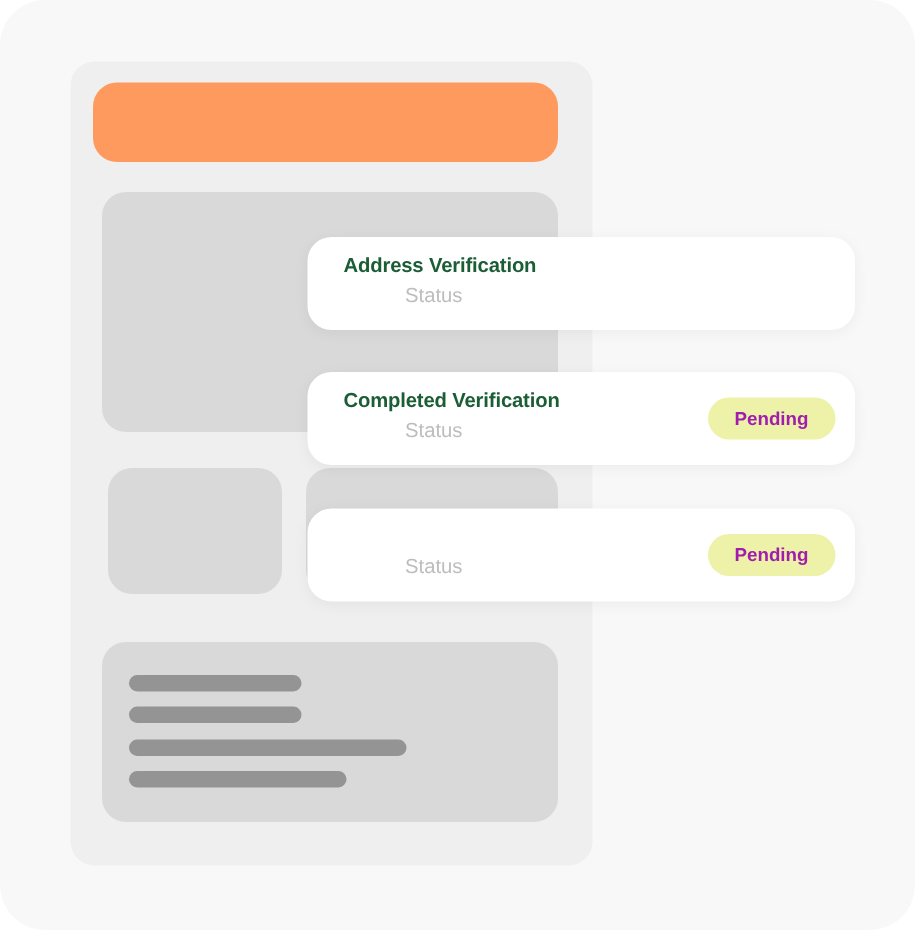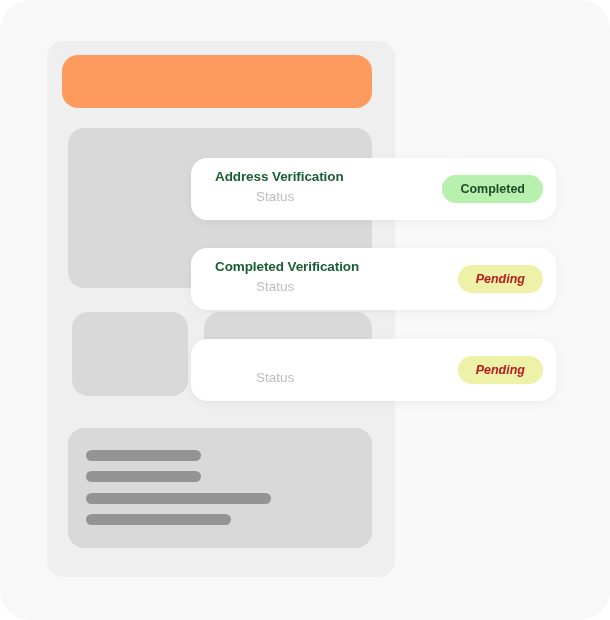--- a/index.html
+++ b/index.html
@@ -66,21 +66,21 @@
     border-radius:6px;
   }
   #skeleton-line-1{ top:450px; width:115px; }
   #skeleton-line-2{ top:471px; width:115px; }
   #skeleton-line-3{ top:493px; width:185px; }
   #skeleton-line-4{ top:514px; width:145px; }
 
   
   .verification-card{
     position:absolute;
-    left:191px;
+    left:205px;
     width:365px;
     height:62px;
     background:#ffffff;
     border-radius:16px;
     box-shadow:0 2px 10px rgba(0,0,0,0.05);
     padding-left:32px;
   }
   #verification-card-1{ top:158px; }
   #verification-card-2{ top:248px; }
   #verification-card-3{ top:339px; }
@@ -111,21 +111,21 @@
     padding:0 18px;
     border-radius:14px;
     display:flex;
     align-items:center;
     justify-content:center;
     font-size:12.5px;
     font-weight:bold;
     white-space:nowrap;
   }
   .badge-completed{ background:#b8f0ae; color:#1d4d2b; }
-  .badge-pending  { background:#edf2a8; color:#b91c1c;font-style:italic; }
+  .badge-pending  { background:#edf2a8; color:#a21caf; }
 </style>
 </head>
 <body>
 
 <div id="app-surface">
 
   <div id="content-panel"></div>
 
   <div id="header-banner"></div>
 
@@ -135,21 +135,20 @@
 
   <div id="skeleton-card"></div>
   <div id="skeleton-line-1" class="skeleton-line"></div>
   <div id="skeleton-line-2" class="skeleton-line"></div>
   <div id="skeleton-line-3" class="skeleton-line"></div>
   <div id="skeleton-line-4" class="skeleton-line"></div>
 
   <div id="verification-card-1" class="verification-card">
     <div class="card-title">Address Verification</div>
     <div class="card-subtitle">Status</div>
-    <div class="status-badge badge-completed">Completed</div>
   </div>
 
   <div id="verification-card-2" class="verification-card">
     <div class="card-title">Completed Verification</div>
     <div class="card-subtitle">Status</div>
     <div class="status-badge badge-pending">Pending</div>
   </div>
 
   <div id="verification-card-3" class="verification-card">
     <div class="card-subtitle">Status</div>

